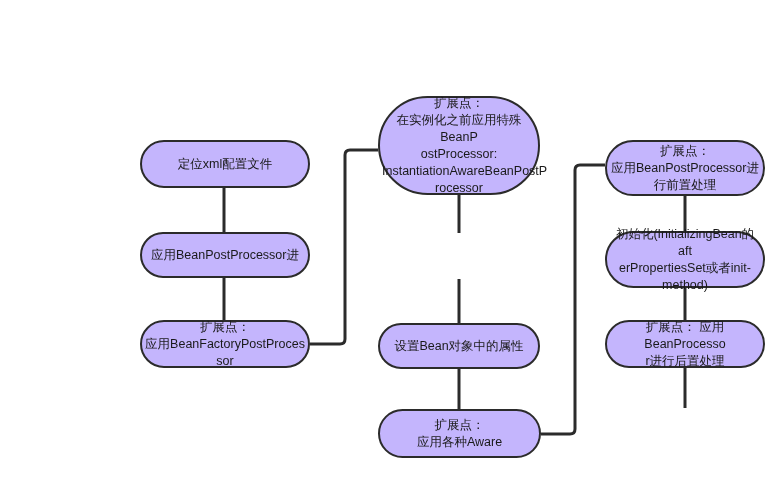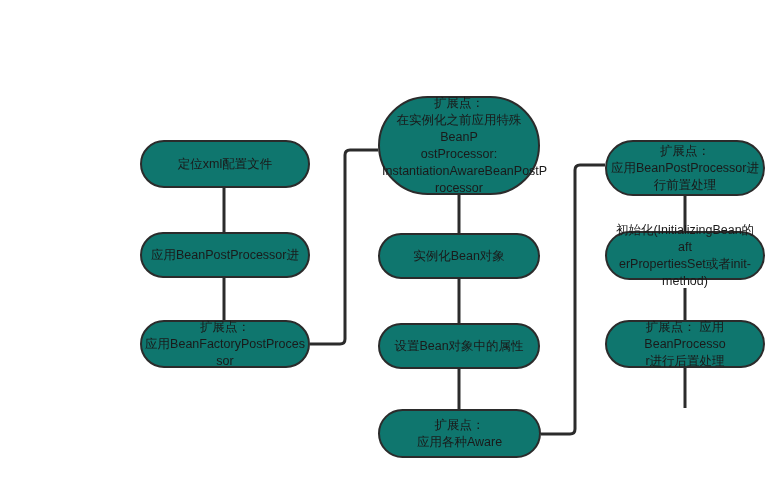--- a/index.html
+++ b/index.html
@@ -21,21 +21,21 @@
     top: 0;
     width: 780px;
     height: 480px;
     pointer-events: none;
   }
   .node {
     position: absolute;
     box-sizing: border-box;
     border: 2.6px solid #2b2b2b;
     border-radius: 999px;
-    background: #0f766e;
+    background: #c4b5fd;
     display: flex;
     align-items: center;
     justify-content: center;
     text-align: center;
     color: #1a1a1a;
     z-index: 2;
   }
   .node .lbl {
     display: block;
     width: 100%;
@@ -83,40 +83,37 @@
   </div>
 
   <div class="node tight" style="left:378px; top:96px; width:162px; height:99px;">
     <span class="lbl small">扩展点：
 在实例化之前应用特殊BeanP
 ostProcessor:
 InstantiationAwareBeanPostP
 rocessor</span>
   </div>
 
-  <div class="node" style="left:378px; top:233px; width:162px; height:46px;">
-    <span class="lbl">实例化Bean对象</span>
-  </div>
 
   <div class="node" style="left:378px; top:323px; width:162px; height:46px;">
     <span class="lbl">设置Bean对象中的属性</span>
   </div>
 
   <div class="node" style="left:378px; top:409px; width:163px; height:49px;">
     <span class="lbl">扩展点：
 应用各种Aware</span>
   </div>
 
   <div class="node tight" style="left:605px; top:140px; width:160px; height:56px;">
     <span class="lbl small">扩展点：
 应用BeanPostProcessor进
 行前置处理</span>
   </div>
 
-  <div class="node tight" style="left:605px; top:231px; width:160px; height:49px;">
+  <div class="node tight" style="left:605px; top:231px; width:160px; height:57px;">
     <span class="lbl small">初始化(InitializingBean的aft
 erPropertiesSet或者init-
 method)</span>
   </div>
 
   <div class="node tight" style="left:605px; top:320px; width:160px; height:48px;justify-content:flex-end;">
     <span class="lbl small">扩展点：  应用BeanProcesso
 r进行后置处理</span>
   </div>
 

